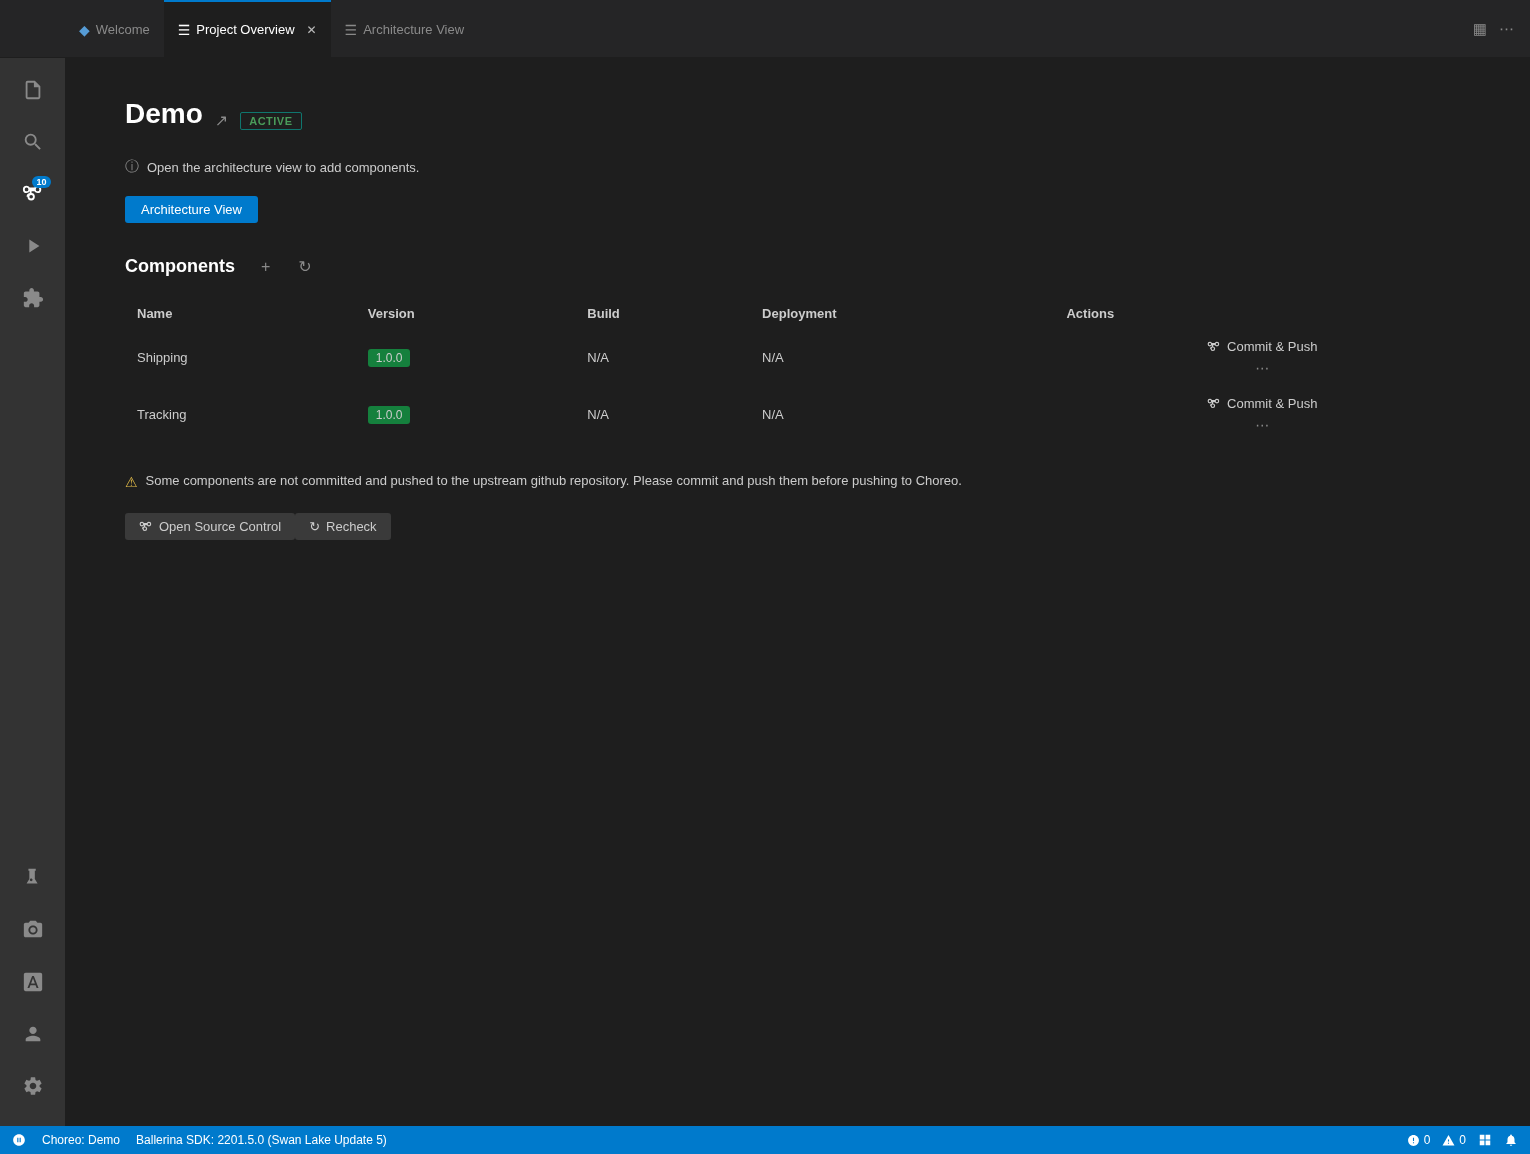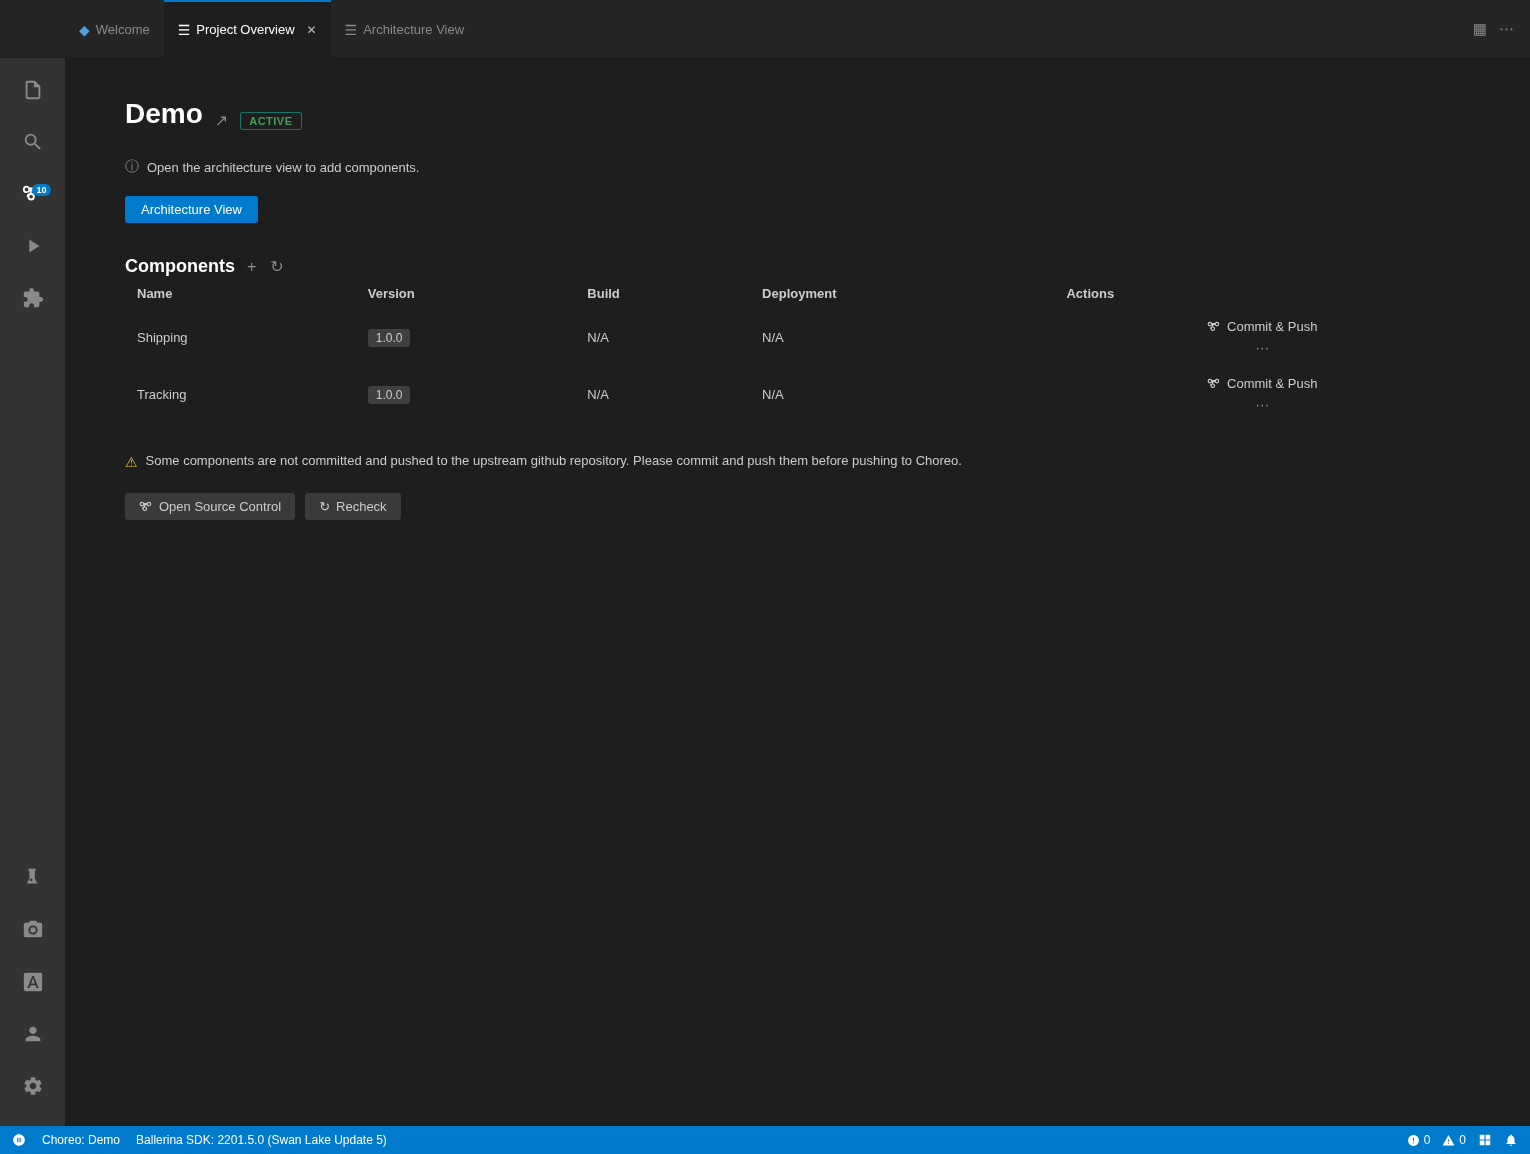--- a/index.html
+++ b/index.html
@@ -90,21 +90,21 @@
       justify-content: center;
       cursor: pointer;
       border-radius: 4px;
       position: relative;
       color: #8a8a8a;
       font-size: 20px;
     }
     .activity-item.active { color: #ffffff; }
     .activity-item .badge {
       position: absolute;
-      top: 14px;
+      top: 6px;
       right: 6px;
       background: #007acc;
       color: white;
       border-radius: 10px;
       font-size: 9px;
       padding: 1px 4px;
       font-weight: bold;
     }
     .activity-spacer { flex: 1; }
     .activity-bottom {
@@ -174,21 +174,22 @@
       font-size: 13px;
       cursor: pointer;
       border-radius: 3px;
       margin-bottom: 32px;
     }
 
     
     .section-header {
       display: flex;
       align-items: center;
-      gap: 10px;
+      gap: 24px;
+      margin-bottom: 20px;
     }
     .section-title {
       font-size: 18px;
       font-weight: 700;
       color: #ffffff;
     }
     .icon-btn {
       background: transparent;
       border: none;
       color: #8a8a8a;
@@ -210,21 +211,21 @@
       padding: 8px 12px;
       font-size: 13px;
     }
     .components-table td {
       padding: 10px 12px;
       font-size: 13px;
       color: #cccccc;
     }
 
     .version-badge {
-      background: #404040;
+      background: #15803d;
       color: #cccccc;
       padding: 2px 8px;
       border-radius: 3px;
       font-size: 12px;
     }
 
     .action-cell {
       display: flex;
       align-items: center;
       gap: 6px;
@@ -261,21 +262,21 @@
     .warning-icon {
       color: #e8c04a;
       font-size: 14px;
       margin-top: 1px;
       flex-shrink: 0;
     }
 
     
     .action-buttons {
       display: flex;
-      gap: 10px;
+      gap: 0;
     }
     .source-control-btn {
       background: #3a3a3a;
       color: #cccccc;
       border: none;
       padding: 6px 14px;
       font-size: 13px;
       cursor: pointer;
       border-radius: 3px;
       display: flex;

